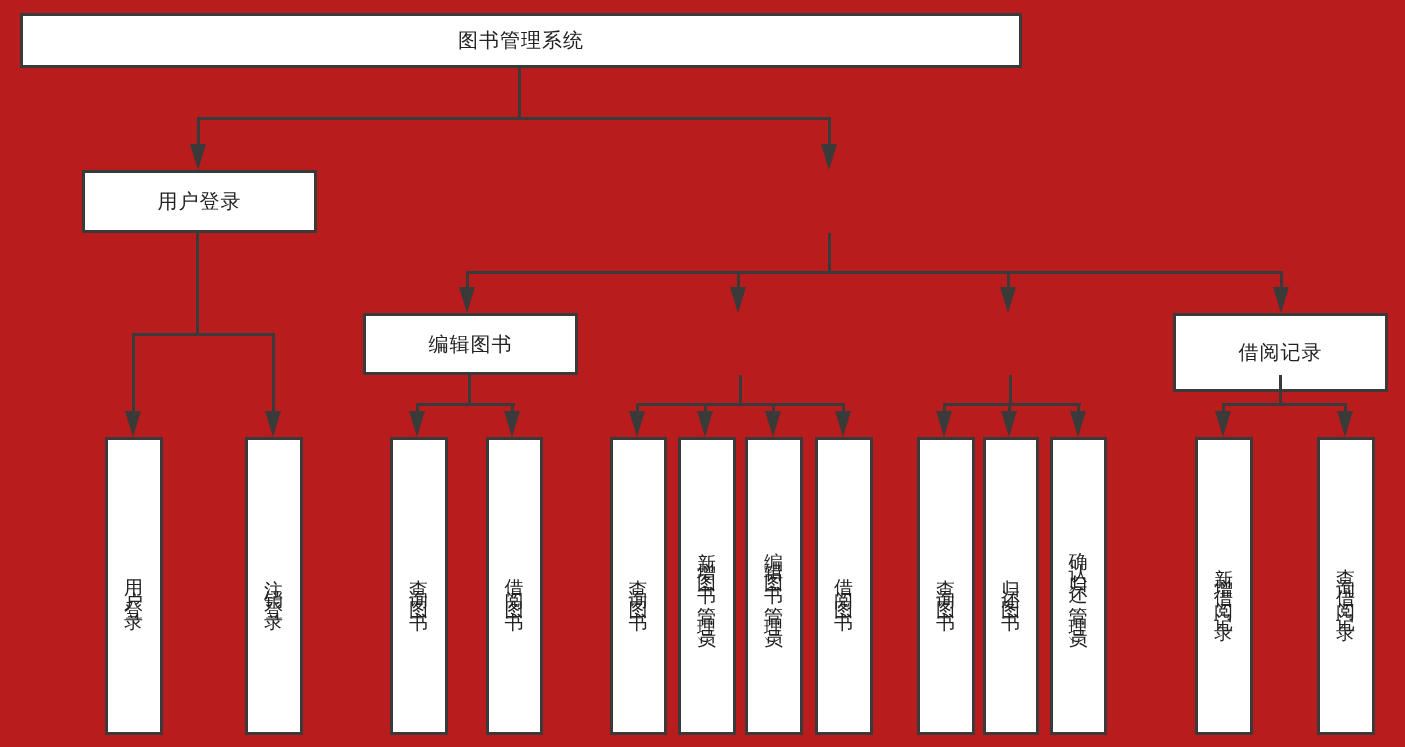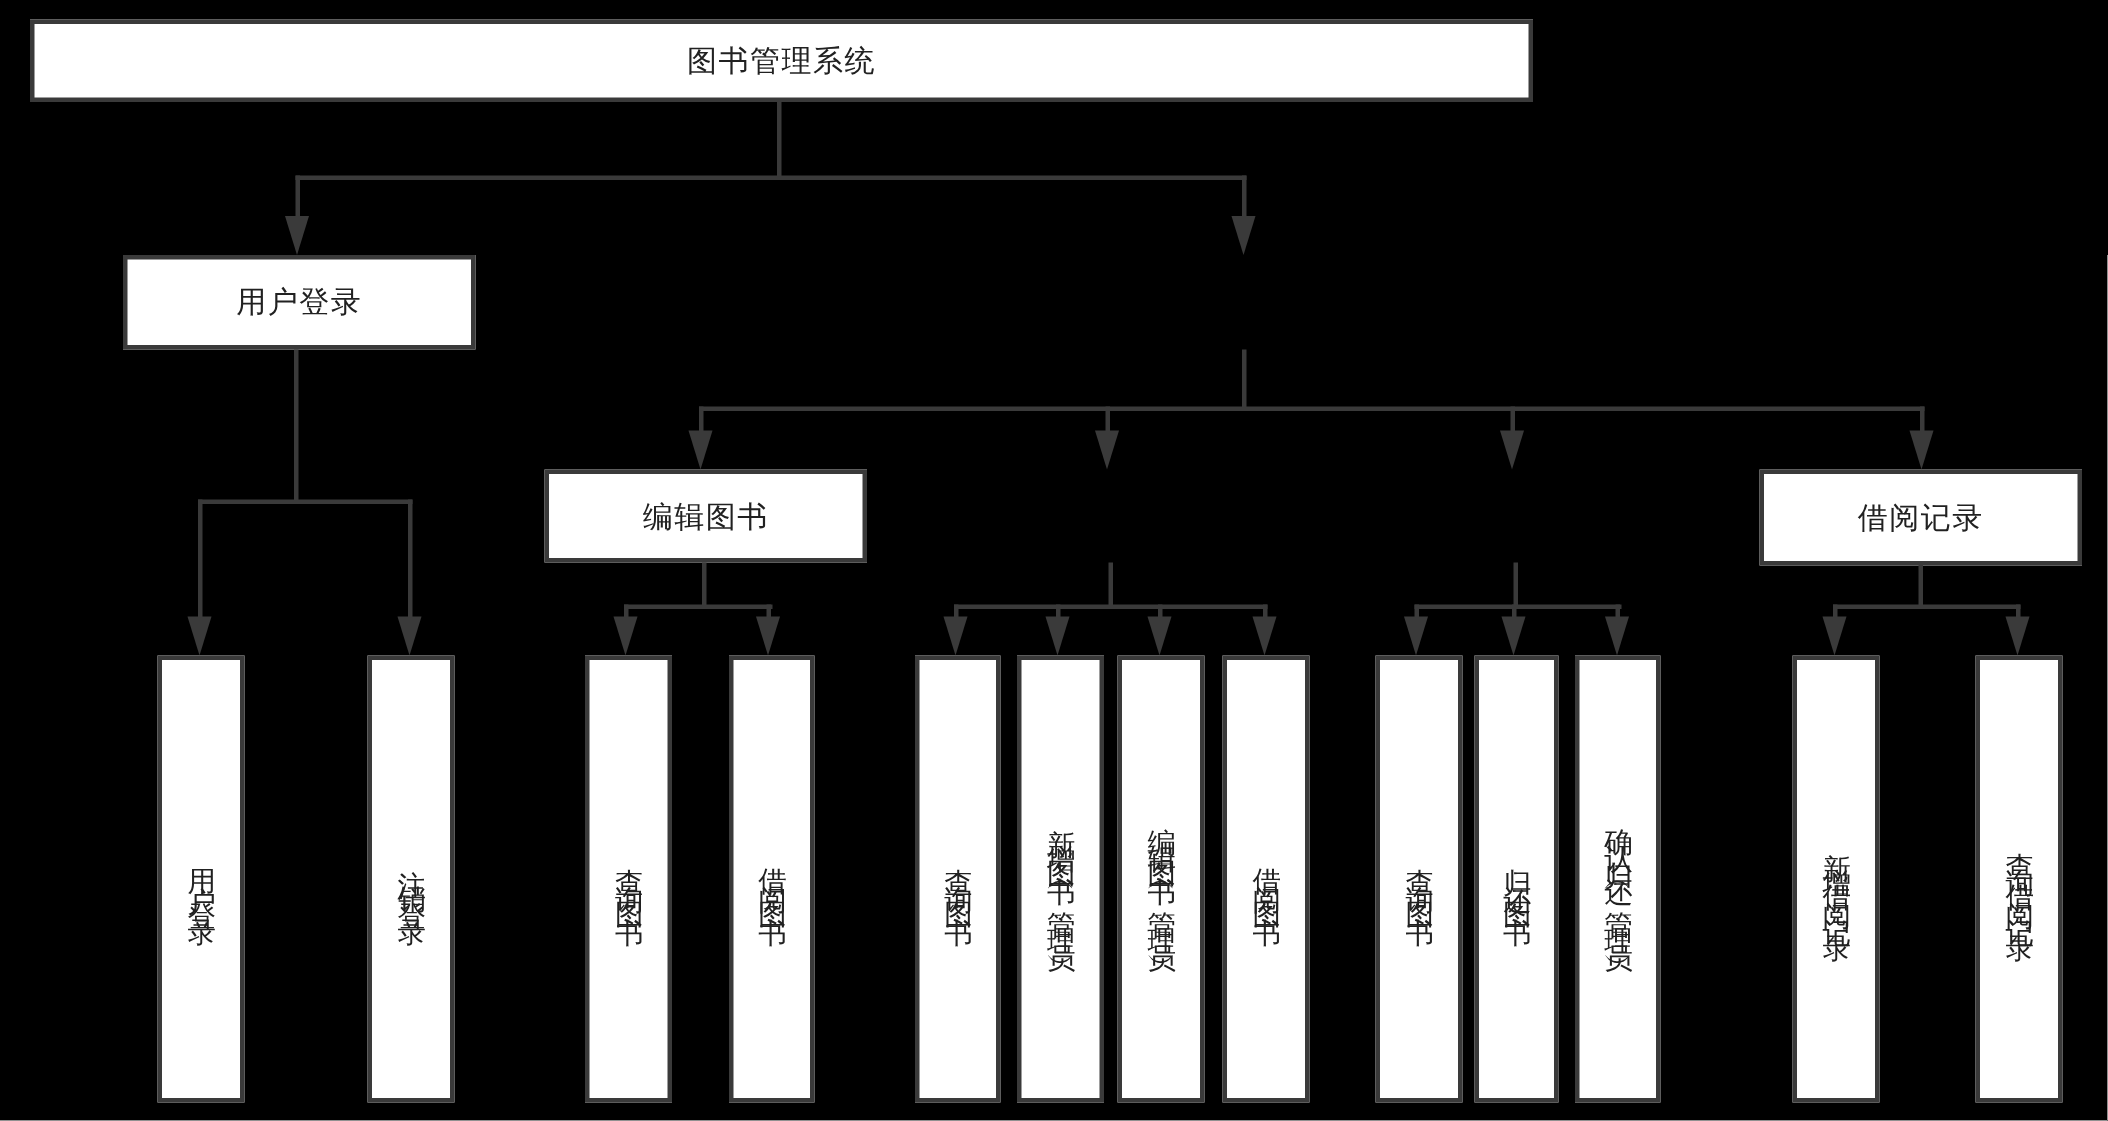--- a/index.html
+++ b/index.html
@@ -5,21 +5,21 @@
   html, body {
     margin: 0;
     padding: 0;
     background: #ffffff;
     font-family: "Liberation Sans", sans-serif;
   }
   #canvas {
     position: relative;
     width: 1405px;
     height: 747px;
-    background: #000000;
+    background: #b91c1c;
     overflow: hidden;
     color: #212121;
   }
   .box {
     position: absolute;
     box-sizing: border-box;
     border: 3px solid #3a3a3a;
     background: #ffffff;
     display: flex;
     align-items: center;
@@ -72,21 +72,21 @@
     <span>图书管理系统</span>
   </div>
 
   <div class="box h" style="left:82px;top:170px;width:235px;height:63px">
     <span>用户登录</span>
   </div>
 
   <div class="box h" style="left:363px;top:313px;width:215px;height:62px">
     <span>编辑图书</span>
   </div>
-  <div class="box h" style="left:1173px;top:313px;width:215px;height:64px">
+  <div class="box h" style="left:1173px;top:313px;width:215px;height:79px">
     <span>借阅记录</span>
   </div>
 
   <div class="box v" style="left:105px;top:437px;width:58px;height:298px">
     <span>用户登录</span>
   </div>
   <div class="box v" style="left:245px;top:437px;width:58px;height:298px">
     <span>注销登录</span>
   </div>
 

